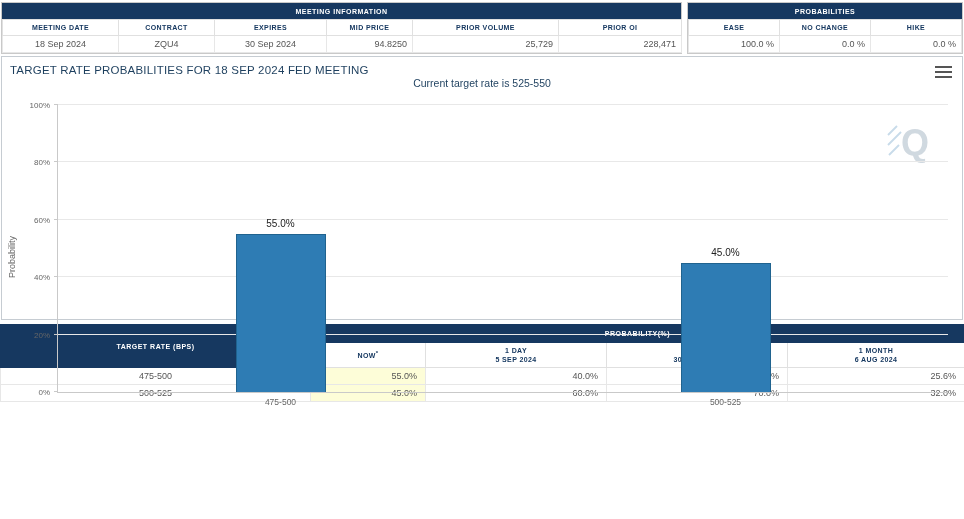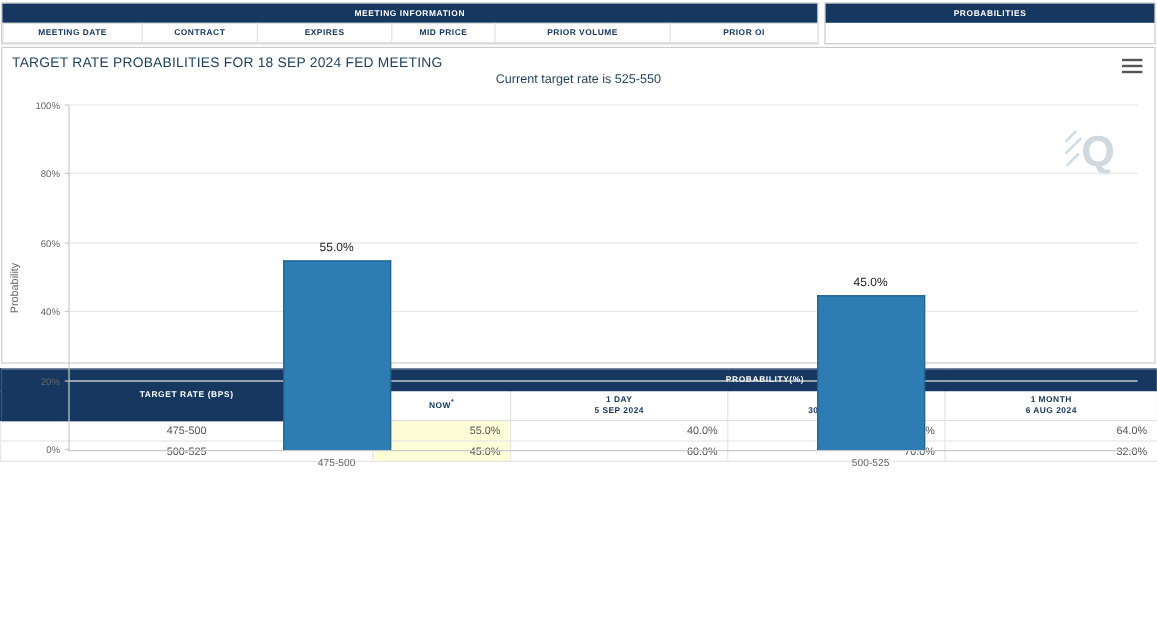--- a/index.html
+++ b/index.html
@@ -78,26 +78,48 @@
       </colgroup>
       <tbody>
           <tr>
         <th>MEETING DATE</th>
         <th>CONTRACT</th>
         <th>EXPIRES</th>
         <th>MID PRICE</th>
         <th>PRIOR VOLUME</th>
         <th>PRIOR OI</th>
       </tr>
+      <tr>
+        <td class="ta-c">18 Sep 2024</td>
+        <td class="ta-c">ZQU4</td>
+        <td class="ta-c">30 Sep 2024</td>
+        <td class="ta-r">94.8250</td>
+        <td class="ta-r">25,729</td>
+        <td class="ta-r">228,471</td>
+      </tr>
     </tbody>
       </table>
   </div>
 
   <div class="panel panel-prob">
     <div class="panel-title">PROBABILITIES</div>
+    <table class="info-table">
+      <tbody>
+          <tr>
+        <th>EASE</th>
+        <th>NO CHANGE</th>
+        <th>HIKE</th>
+      </tr>
+      <tr>
+        <td class="ta-r">100.0 %</td>
+        <td class="ta-r">0.0 %</td>
+        <td class="ta-r">0.0 %</td>
+      </tr>
+    </tbody>
+      </table>
   </div>
 </div>
 
 <div class="chart-panel">
   <div class="chart-title">TARGET RATE PROBABILITIES FOR 18 SEP 2024 FED MEETING</div>
   <div class="hamburger">
     <span></span>
       <span></span>
       <span></span>
   </div>
@@ -171,21 +193,21 @@
         <div class="date-line">6 AUG 2024</div>
       </th>
     </tr>
   </thead>
   <tbody>
     <tr>
       <td class="ta-c">475-500</td>
       <td class="ta-r now-cell">55.0%</td>
       <td class="ta-r">40.0%</td>
       <td class="ta-r">30.0%</td>
-      <td class="ta-r">64.0%</td>
+      <td class="ta-r">25.6%</td>
     </tr>
     <tr>
       <td class="ta-c">500-525</td>
       <td class="ta-r now-cell">45.0%</td>
       <td class="ta-r">60.0%</td>
       <td class="ta-r">70.0%</td>
       <td class="ta-r">32.0%</td>
     </tr>
   </tbody>
 </table>

